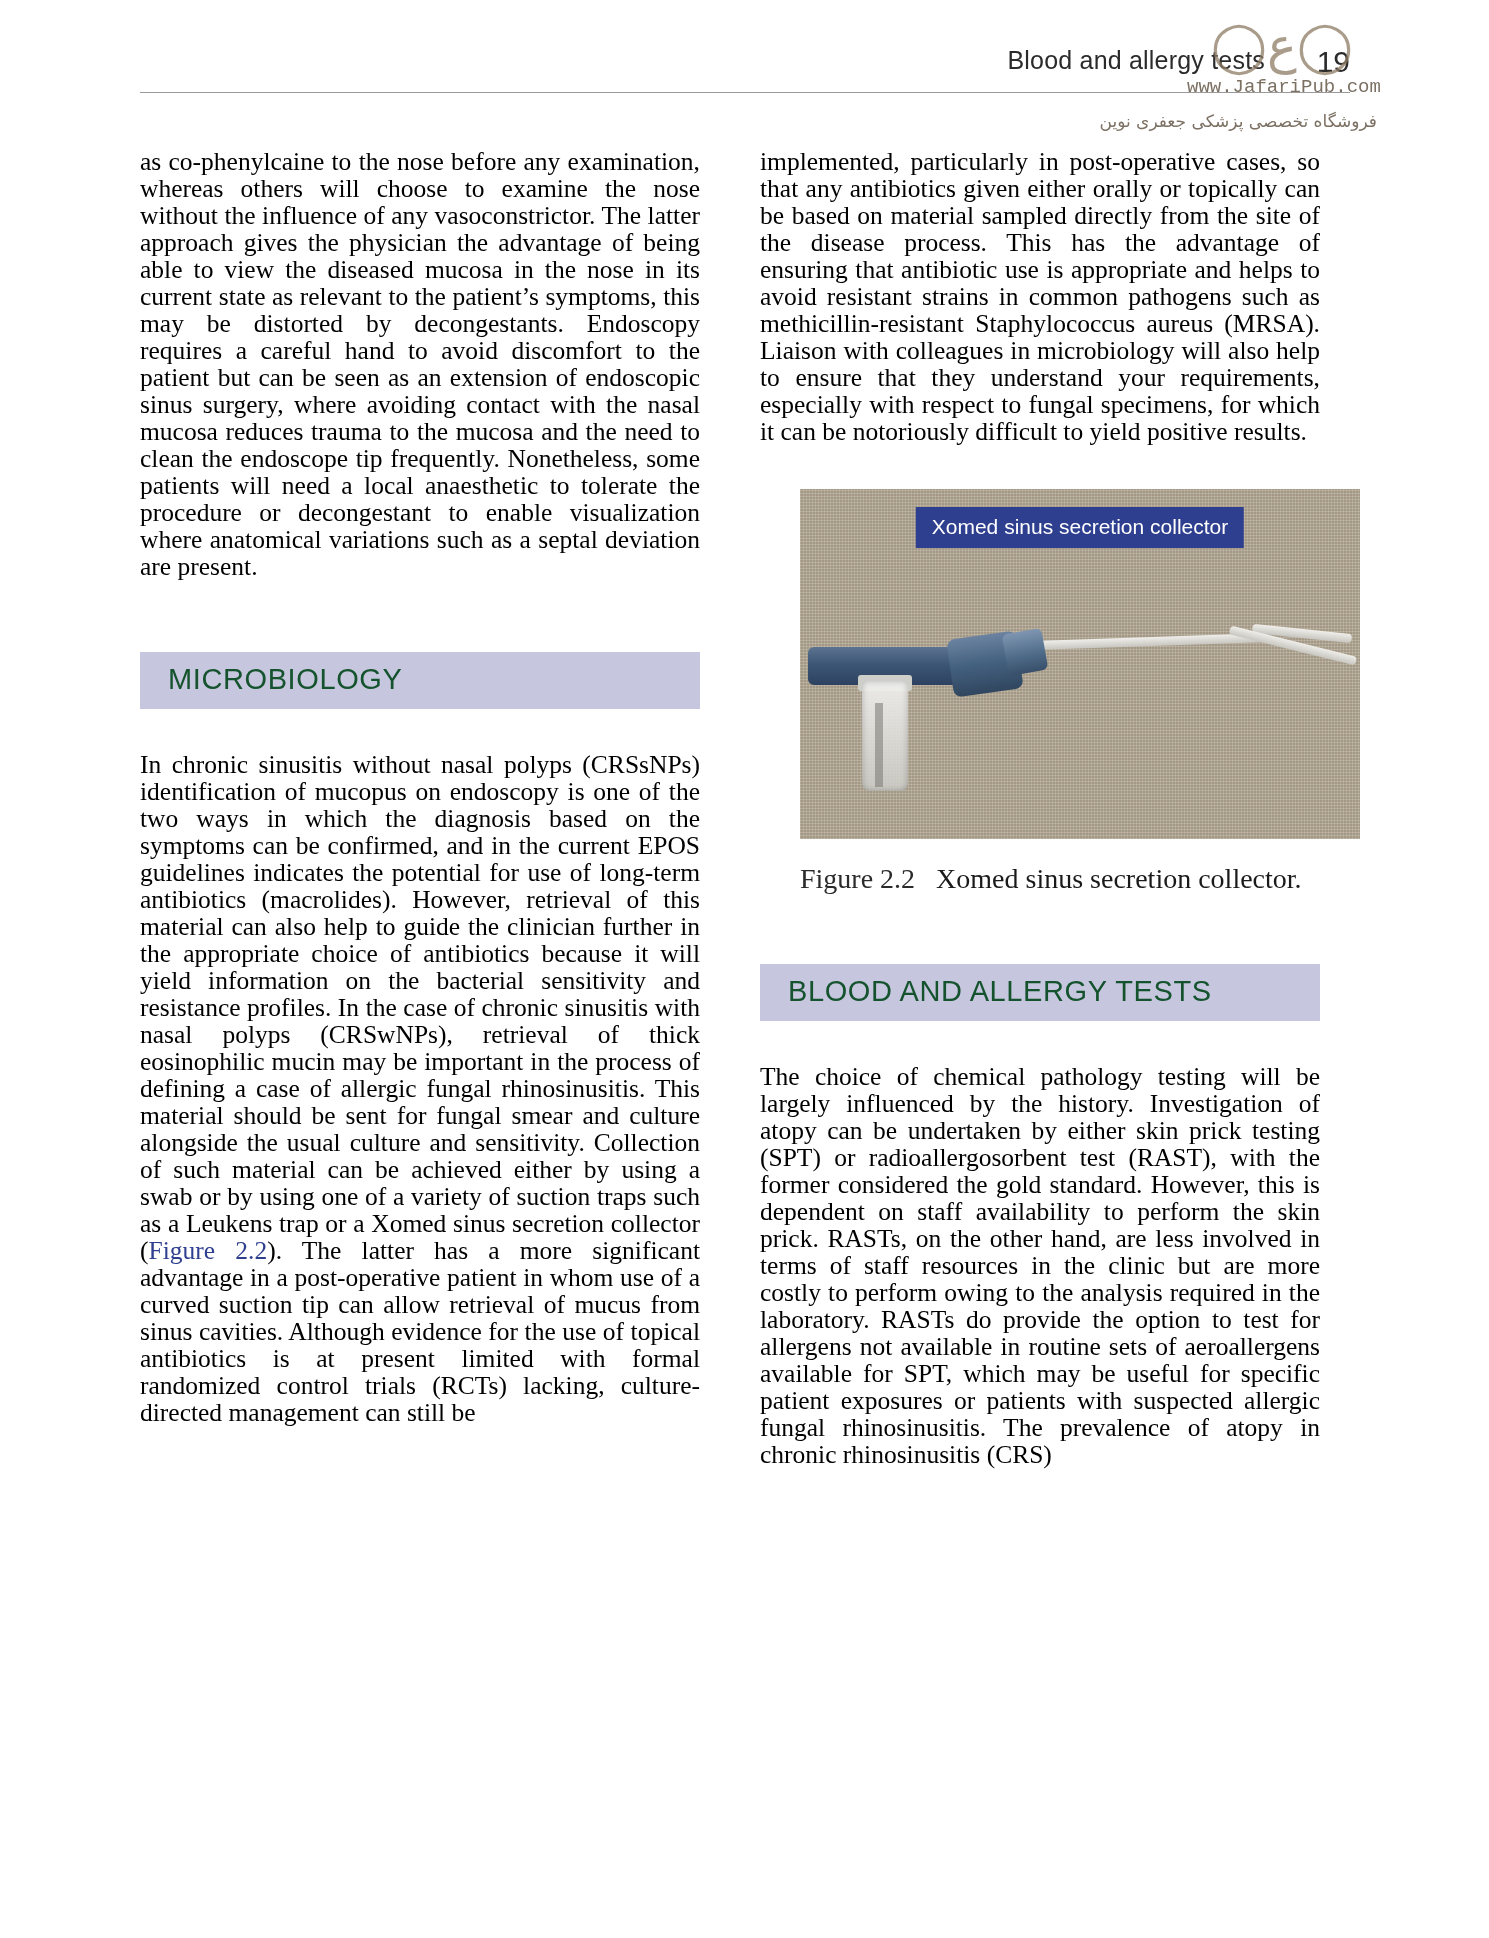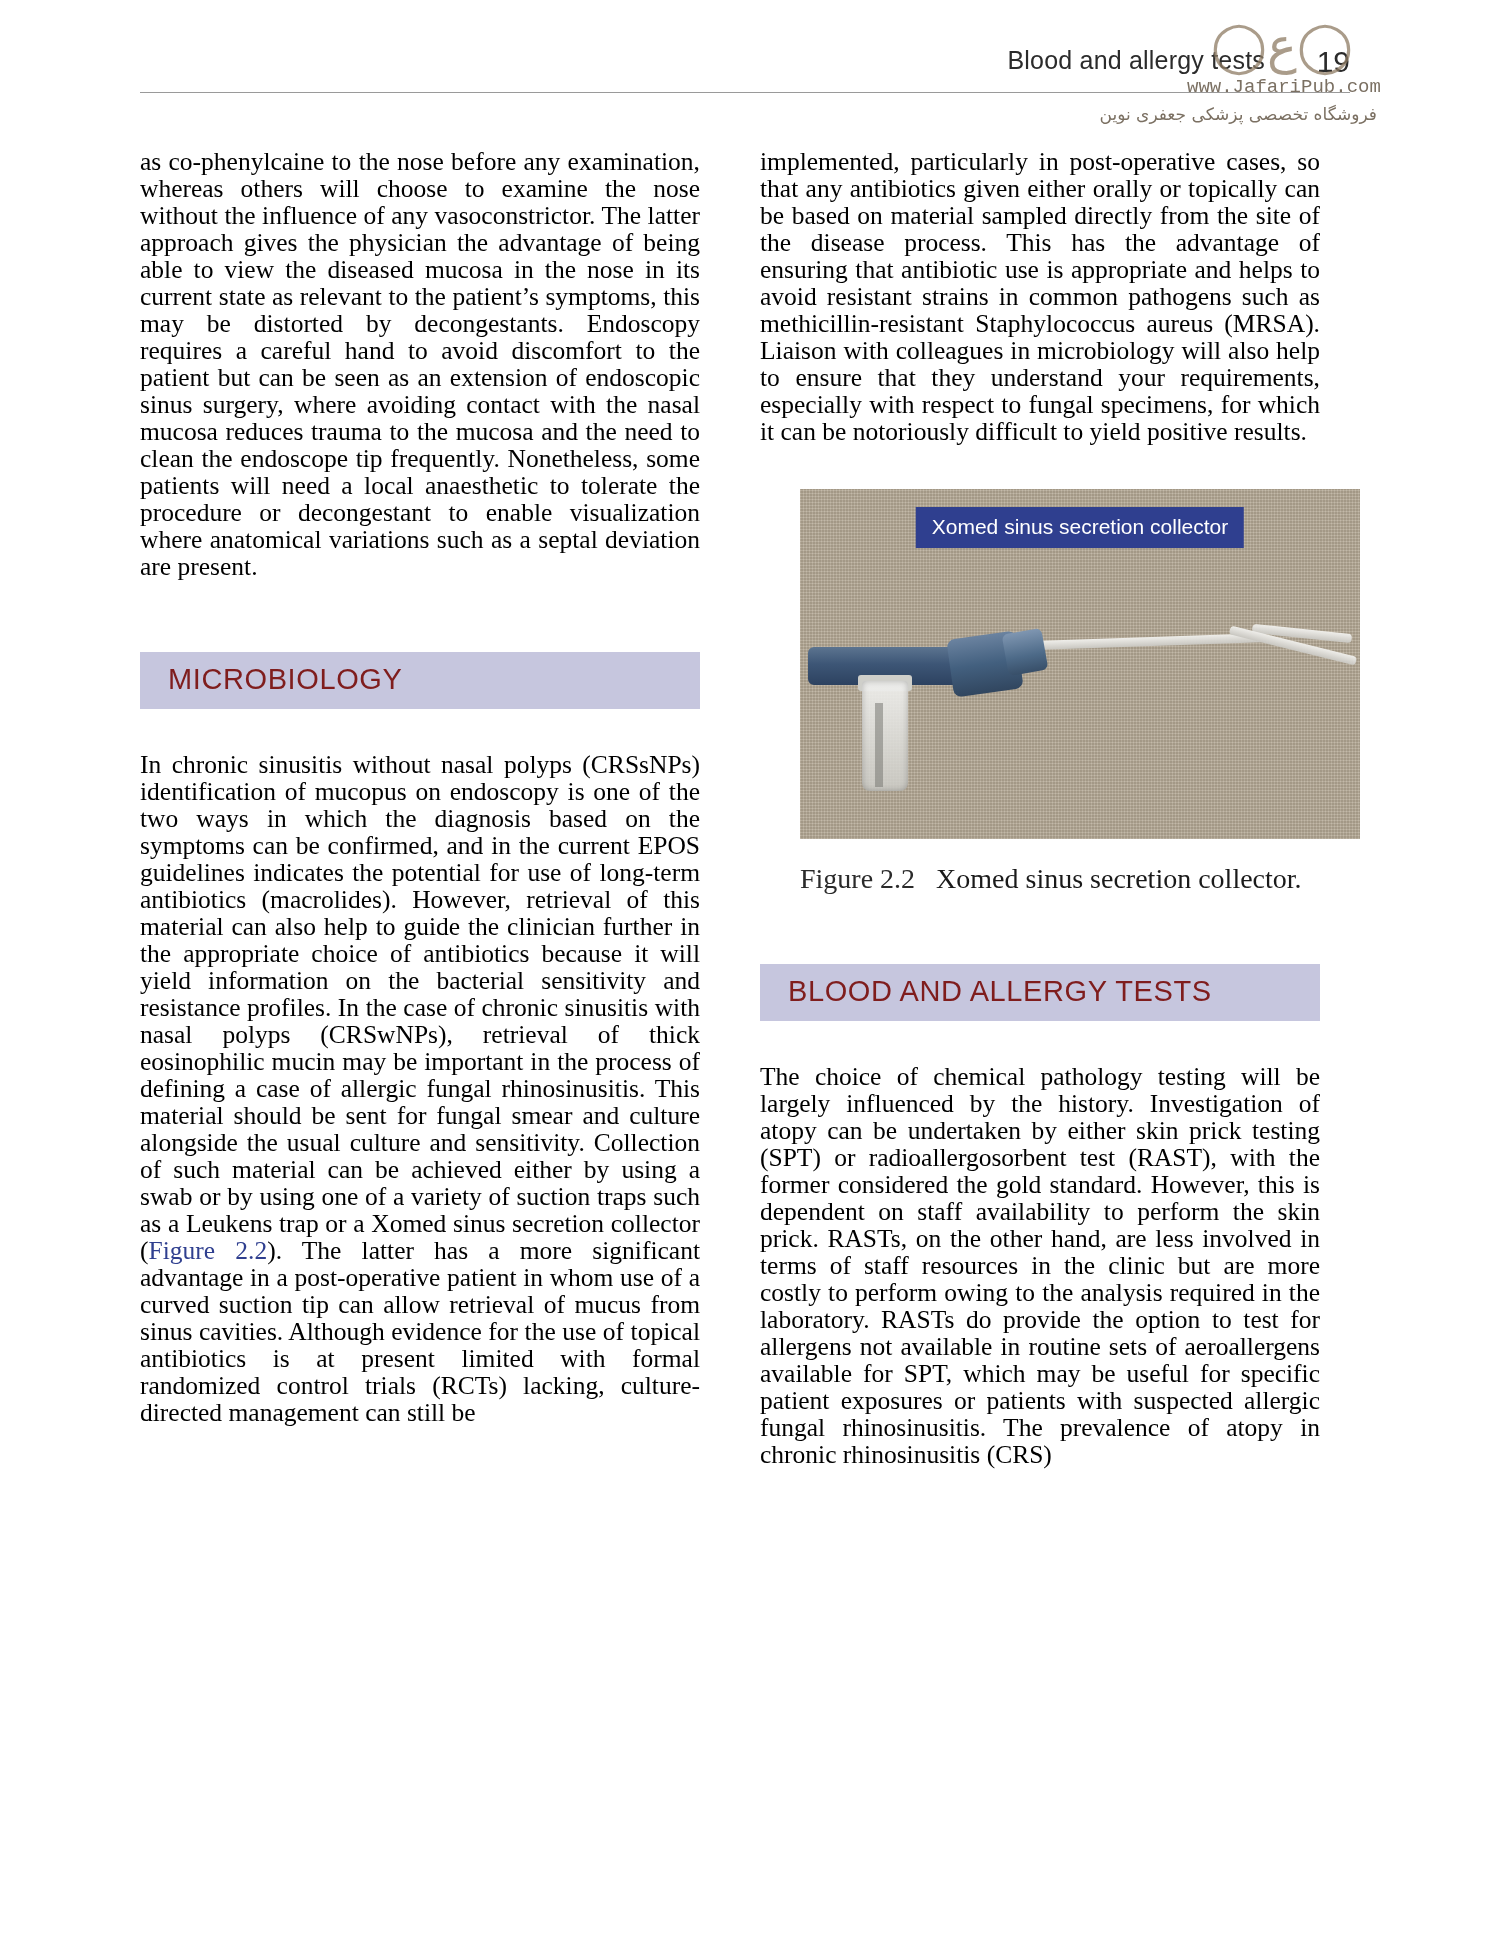--- a/index.html
+++ b/index.html
@@ -80,21 +80,21 @@
     font-size: 19px;
     color: #6d6152;
     opacity: 0.9;
     margin-top: 2px;
   }
   .wm-fa {
     font-family: "DejaVu Sans", sans-serif;
     font-size: 17px;
     color: #6d6152;
     opacity: 0.9;
-    margin-top: 6px;
+    margin-top: 13px;
     direction: rtl;
     white-space: nowrap;
   }
 
   
   .col {
     position: absolute;
     top: 148px;
     width: 560px;
     font-size: 25.5px;
@@ -109,21 +109,21 @@
     text-align: justify;
     text-justify: inter-word;
     hyphens: none;
   }
 
   
   .section-bar {
     box-sizing: border-box;
     width: 560px;
     background: #c6c6de;
-    color: #7f1d1d;
+    color: #14532d;
     font-family: "Liberation Sans", sans-serif;
     font-size: 29px;
     letter-spacing: 0.6px;
     padding: 14px 0 16px 28px;
   }
   .sec-gap-top { margin-top: 72px; }
   .sec-gap-bot { margin-bottom: 42px; }
 
   
   .figure-wrap {

